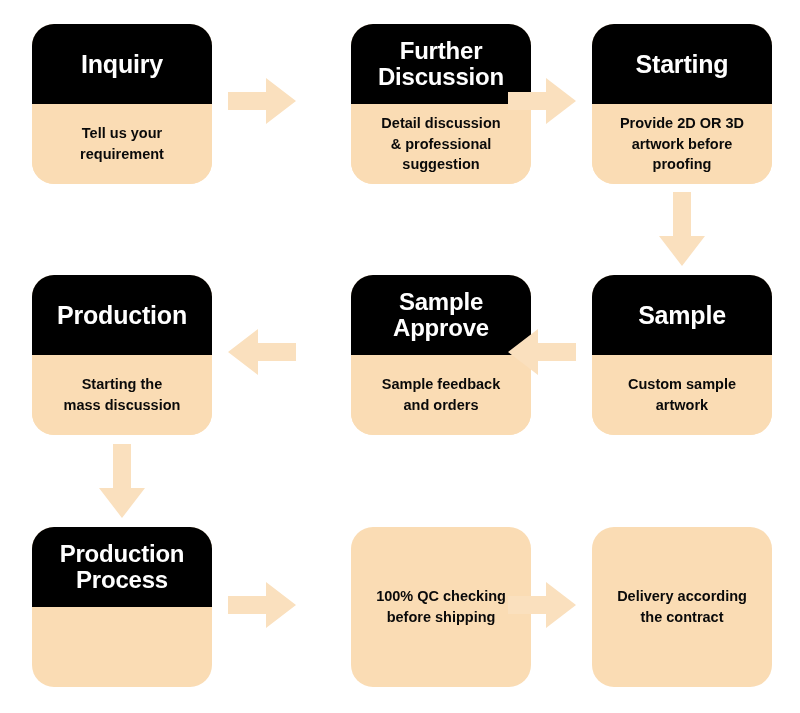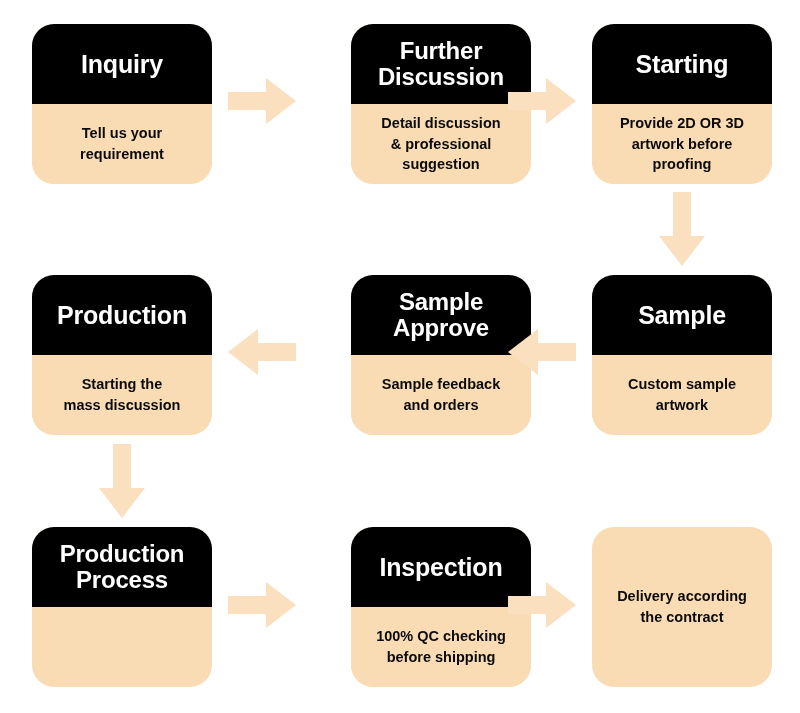--- a/index.html
+++ b/index.html
@@ -157,23 +157,20 @@
   </div>
 
   <div class="card row3 col1">
     <div class="card-header">
       <div class="card-title two-line">Production
 Process</div>
     </div>
   </div>
 
   <div class="card row3 col2">
-    <div class="card-header">
-      <div class="card-title">Inspection</div>
-    </div>
     <div class="card-body">
       <div class="card-desc">100% QC checking
 before shipping</div>
     </div>
   </div>
 
   <div class="card row3 col3">
     <div class="card-body">
       <div class="card-desc">Delivery according
 the contract</div>

